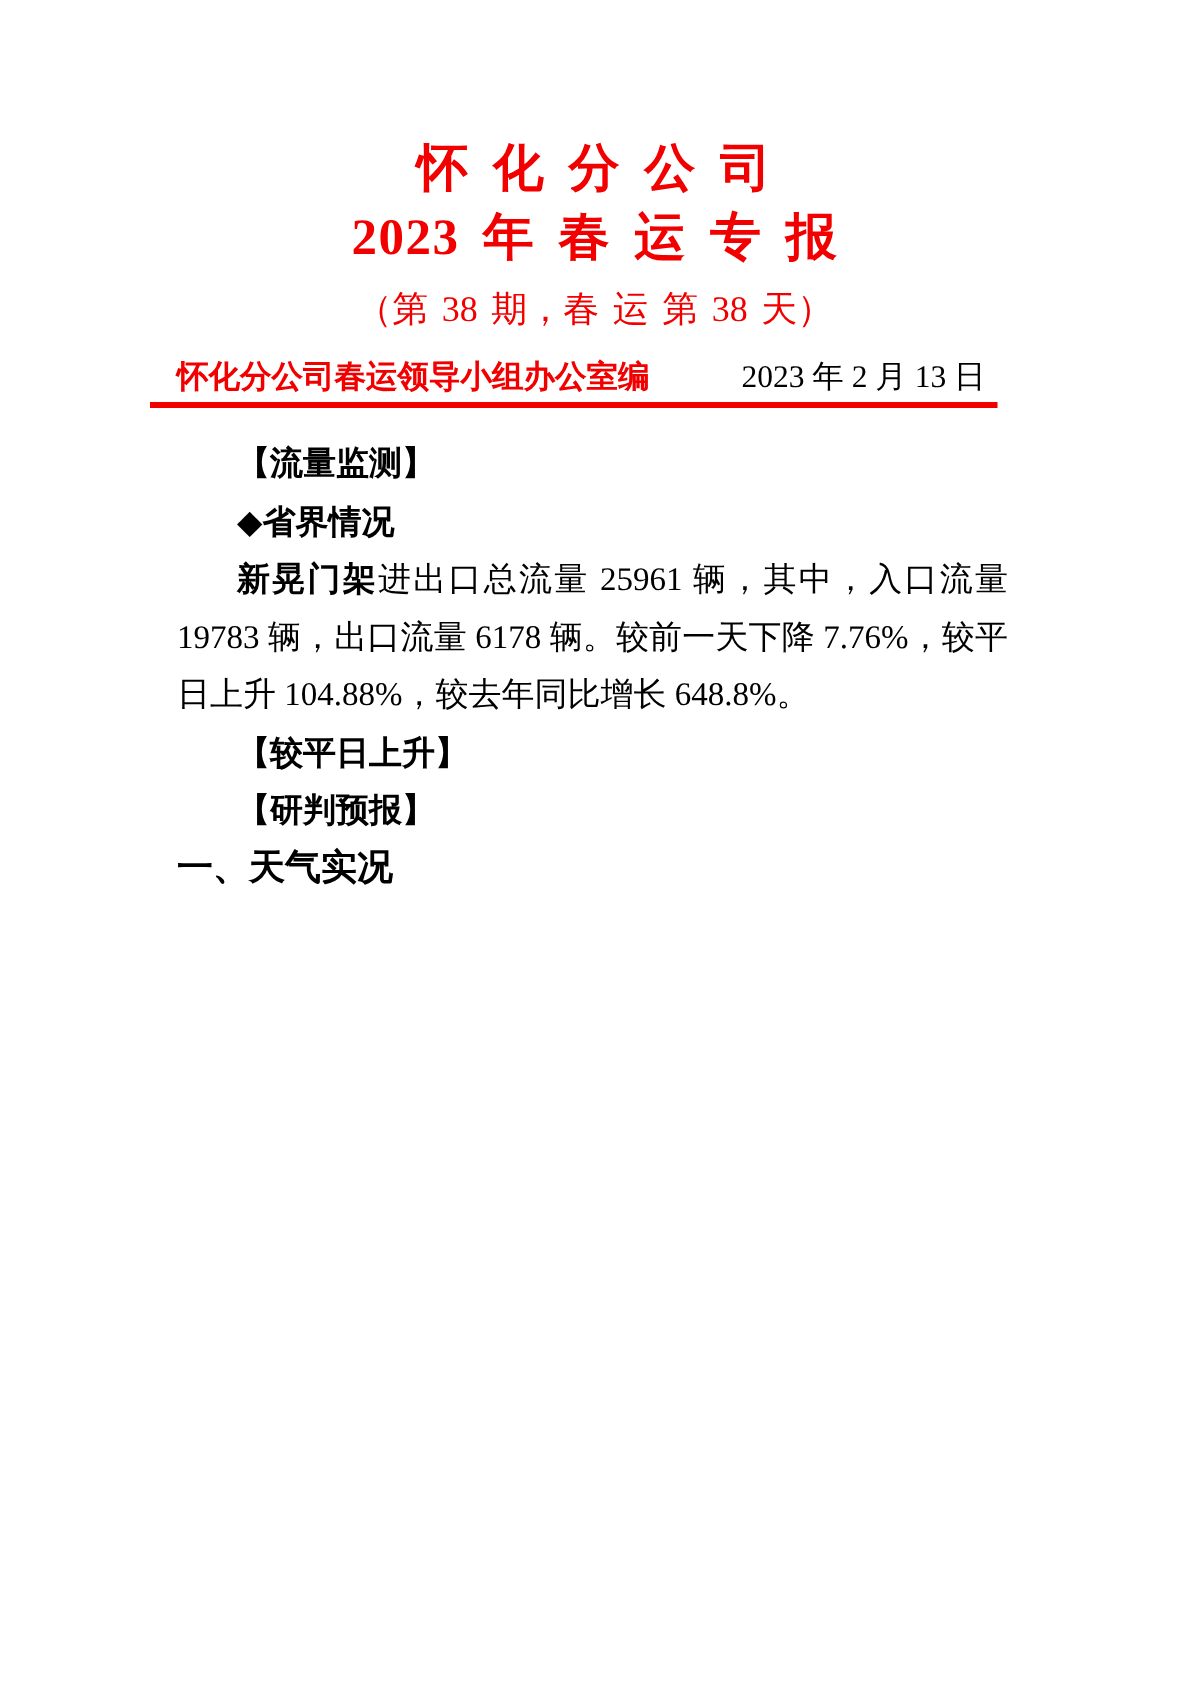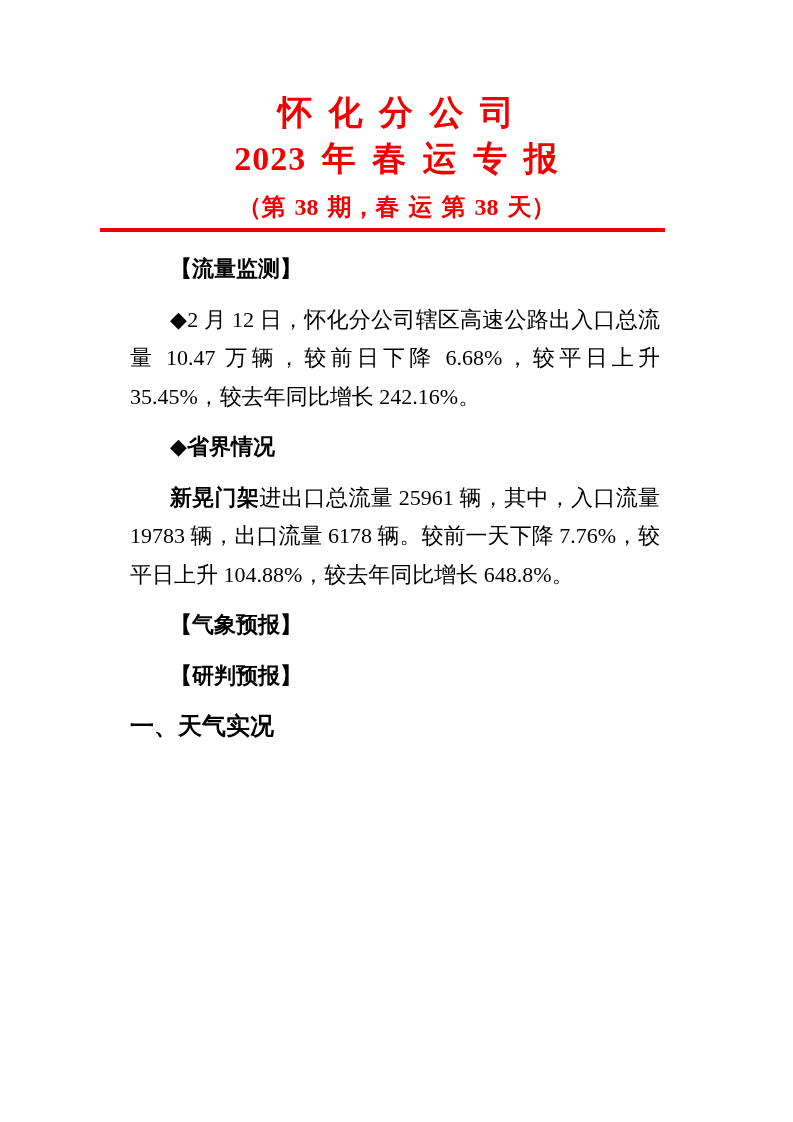--- a/index.html
+++ b/index.html
@@ -30,21 +30,21 @@
   .title-main{
     font-size:34px;
     font-weight:bold;
     color:var(--red);
     line-height:46px;
     word-spacing:6px;
     letter-spacing:1px;
   }
   .title-issue{
     font-size:24px;
-    font-weight:bold;
+    font-weight:normal;
     color:var(--red);
     line-height:34px;
     margin-top:8px;
     word-spacing:3px;
   }
   
   .masthead{
     display:flex;
     justify-content:space-between;
     align-items:flex-end;
@@ -69,21 +69,21 @@
     margin:4px 0 0 100px;
   }
   
   .doc-body{
     margin:18px 121px 0 118px;
     font-size:22px;
     line-height:38.5px;
     text-align:justify;
   }
   .doc-body p{
-    margin:12px;
+    margin:0;
     padding:0;
   }
   .indent{
     text-indent:40px;
   }
   .bold{
     font-weight:bold;
   }
   .heading-major{
     font-weight:bold;
@@ -94,35 +94,38 @@
 <body>
 
 <div class="page">
 
   <div class="title-block">
     <div class="title-main">怀 化 分 公 司</div>
     <div class="title-main">2023 年 春 运 专 报</div>
     <div class="title-issue">（第 38 期，春 运 第 38 天）</div>
   </div>
 
+  <div class="masthead">
+    <span class="masthead-editor">怀化分公司春运领导小组办公室编</span>
+    <span class="masthead-date">2023 年 2 月 13 日</span>
+  </div>
 
   <div class="rule"></div>
 
   <div class="doc-body">
 
     <p class="bold indent">【流量监测】</p>
 
-    <p class="indent">◆2 月 12 日，怀化分公司辖区高速公路出入口总流量 10.47 万辆，较前日下降 6.68%，较平日上升 35.45%，较去年同比增长 242.16%。</p>
 
     <p class="bold indent">◆省界情况</p>
 
     <p class="indent"><span class="bold">新晃门架</span><span>进出口总流量 25961 辆，其中，入口流量 19783 辆，出口流量 6178 辆。较前一天下降 7.76%，较平日上升 104.88%，较去年同比增长 648.8%。</span></p>
 
 
-    <p class="bold indent">【气象预报】</p>
+    <p class="bold indent">【较平日上升】</p>
 
 
     <p class="bold indent">【研判预报】</p>
 
 
     <p class="heading-major">一、天气实况</p>
 
   </div>
 
 </div>

